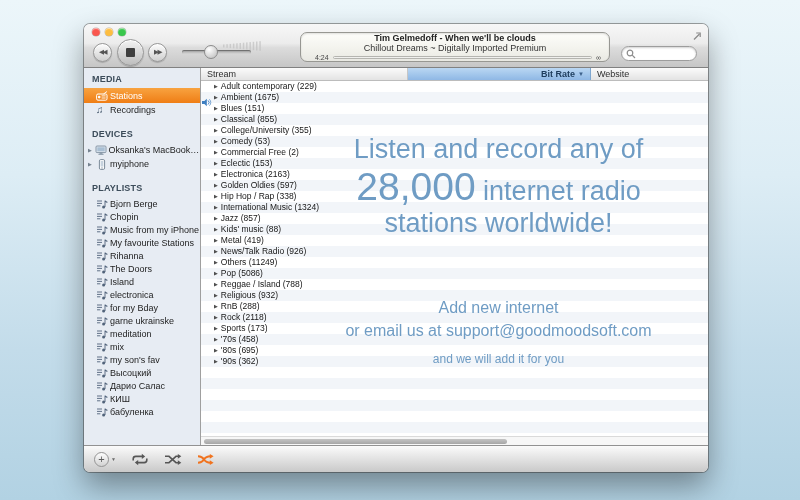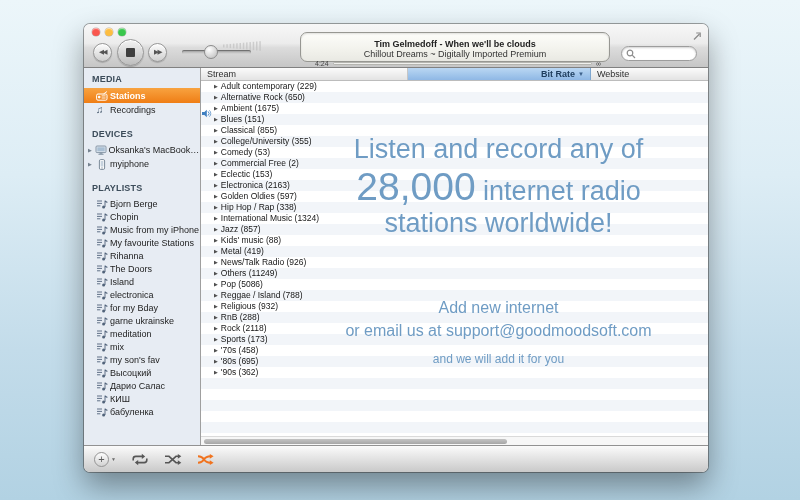--- a/index.html
+++ b/index.html
@@ -38,21 +38,21 @@
   .volume { position:absolute; left:96px; top:0; width:85px; height:44px; cursor:pointer; }
   .vticks { position:absolute; right:0; top:14px; }
   .vtrack { position:absolute; left:2px; right:14px; top:26px; height:4px; border-radius:2px;
     background:linear-gradient(180deg,#9e9e9e,#d6d6d6); box-shadow:inset 0 1px 1px rgba(0,0,0,.35); }
   .vknob { position:absolute; left:22px; top:-5px; width:14px; height:14px; border-radius:50%;
     background:radial-gradient(circle at 35% 30%,#ffffff,#b9b9b9); border:1px solid #8c8c8c; }
 
   .lcd { position:absolute; left:216px; top:8px; width:310px; height:30px;
     border:1px solid #979792; border-radius:7px;
     background:linear-gradient(180deg,#fdfdfa 0%,#f2f2ec 60%,#e9e9e3 100%);
-    box-shadow:inset 0 1px 2px rgba(0,0,0,.12); padding-top:6px; }
+    box-shadow:inset 0 1px 2px rgba(0,0,0,.12); padding-top:0; }
   .lcd-title { font-size:9px; font-weight:bold; color:#222; text-align:center; line-height:10px; }
   .lcd-sub { font-size:9px; color:#333; text-align:center; line-height:10px; }
   .lcd-progress { display:flex; align-items:center; padding:1px 8px 0 14px; gap:4px; }
   .ltime,.linf { font-size:7px; color:#444; line-height:7px; }
   .ptrack { flex:1; height:3px; border-radius:2px; background:linear-gradient(180deg,#e9e9e6,#f8f8f6);
     border:1px solid #b5b5b0; }
 
   .search { position:absolute; right:11px; top:22px; width:76px; height:15px; border-radius:8px;
     background:#fff; border:1px solid #9d9d9d; box-shadow:inset 0 1px 2px rgba(0,0,0,.18);
     display:flex; align-items:center; padding:0 4px; gap:2px; }
@@ -63,21 +63,21 @@
 
   .sidebar { width:117px; background:#e7ecf3; border-right:1px solid #9f9f9f;
     padding-top:6px; overflow:hidden; }
   .sec-title { font-size:9px; font-weight:bold; color:#3c4c5a; letter-spacing:.2px;
     padding:0 0 3px 8px; height:14px; }
   .sec-title.gap { margin-top:12px; }
   .side-item { height:14px; display:flex; align-items:center; padding-left:12px;
     font-size:9px; color:#1d1d1d; cursor:pointer; white-space:nowrap; }
   .side-item.pl { height:13px; }
   .side-item.selected { background:linear-gradient(180deg,#f8a340 0%,#ef7d15 100%);
-    color:#fff; font-weight:bold; height:15px; }
+    color:#fff; font-weight:normal; height:15px; }
   .side-item .disc { width:8px; margin-left:-8px; font-size:5px; color:#75828f; }
   .side-item .sicon { width:14px; display:inline-flex; align-items:center; }
   .side-item .sicon.glyph { font-size:10px; color:#46586c; line-height:10px; }
   .slbl { overflow:hidden; text-overflow:ellipsis; }
 
   .main { flex:1; display:flex; flex-direction:column; min-width:0; background:#fff;
     position:relative; }
   .list-header { height:13px; display:flex; font-size:9px; color:#2e2e2e;
     background:linear-gradient(180deg,#fbfbfb,#e3e3e3); border-bottom:1px solid #bcbcbc; }
   .col { display:flex; align-items:center; padding:0 6px; border-right:1px solid #c6c6c6; }
@@ -508,24 +508,20 @@
           </div>
         </div>
 
         <div class="rows-wrap">
           <div id="rows">
               <div class="row">
                 <span class="tri">▶</span>
                 <span class="rlbl">Adult contemporary (229)</span>
               </div>
               <div class="row">
-                <span class="tri">▶</span>
-                <span class="rlbl">Alternative Rock (650)</span>
-              </div>
-              <div class="row">
                 <span class="spk"><svg width="10" height="9" viewBox="0 0 10 9">
                     <polygon points="0,3 2.4,3 4.8,0.8 4.8,8.2 2.4,6 0,6" fill="#3f7fc1"></polygon>
                     <path d="M6 2.4 A2.8,2.8 0 0 1 6 6.6" fill="none" stroke="#3f7fc1" stroke-width="0.9"></path>
                     <path d="M7.4 1.3 A4.4,4.4 0 0 1 7.4 7.7" fill="none" stroke="#3f7fc1" stroke-width="0.9" opacity="0.75"></path>
                   </svg></span>
                 <span class="tri">▶</span>
                 <span class="rlbl">Ambient (1675)</span>
               </div>
               <div class="row">
                 <span class="tri">▶</span>

